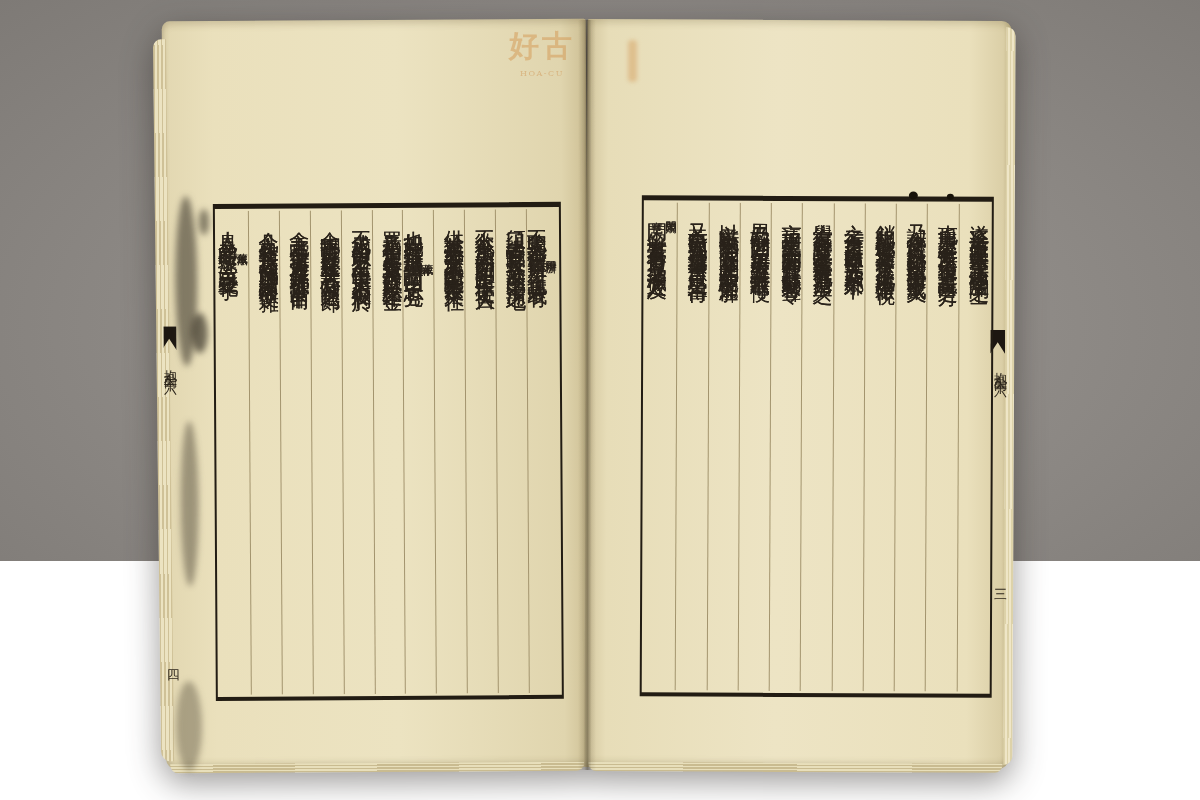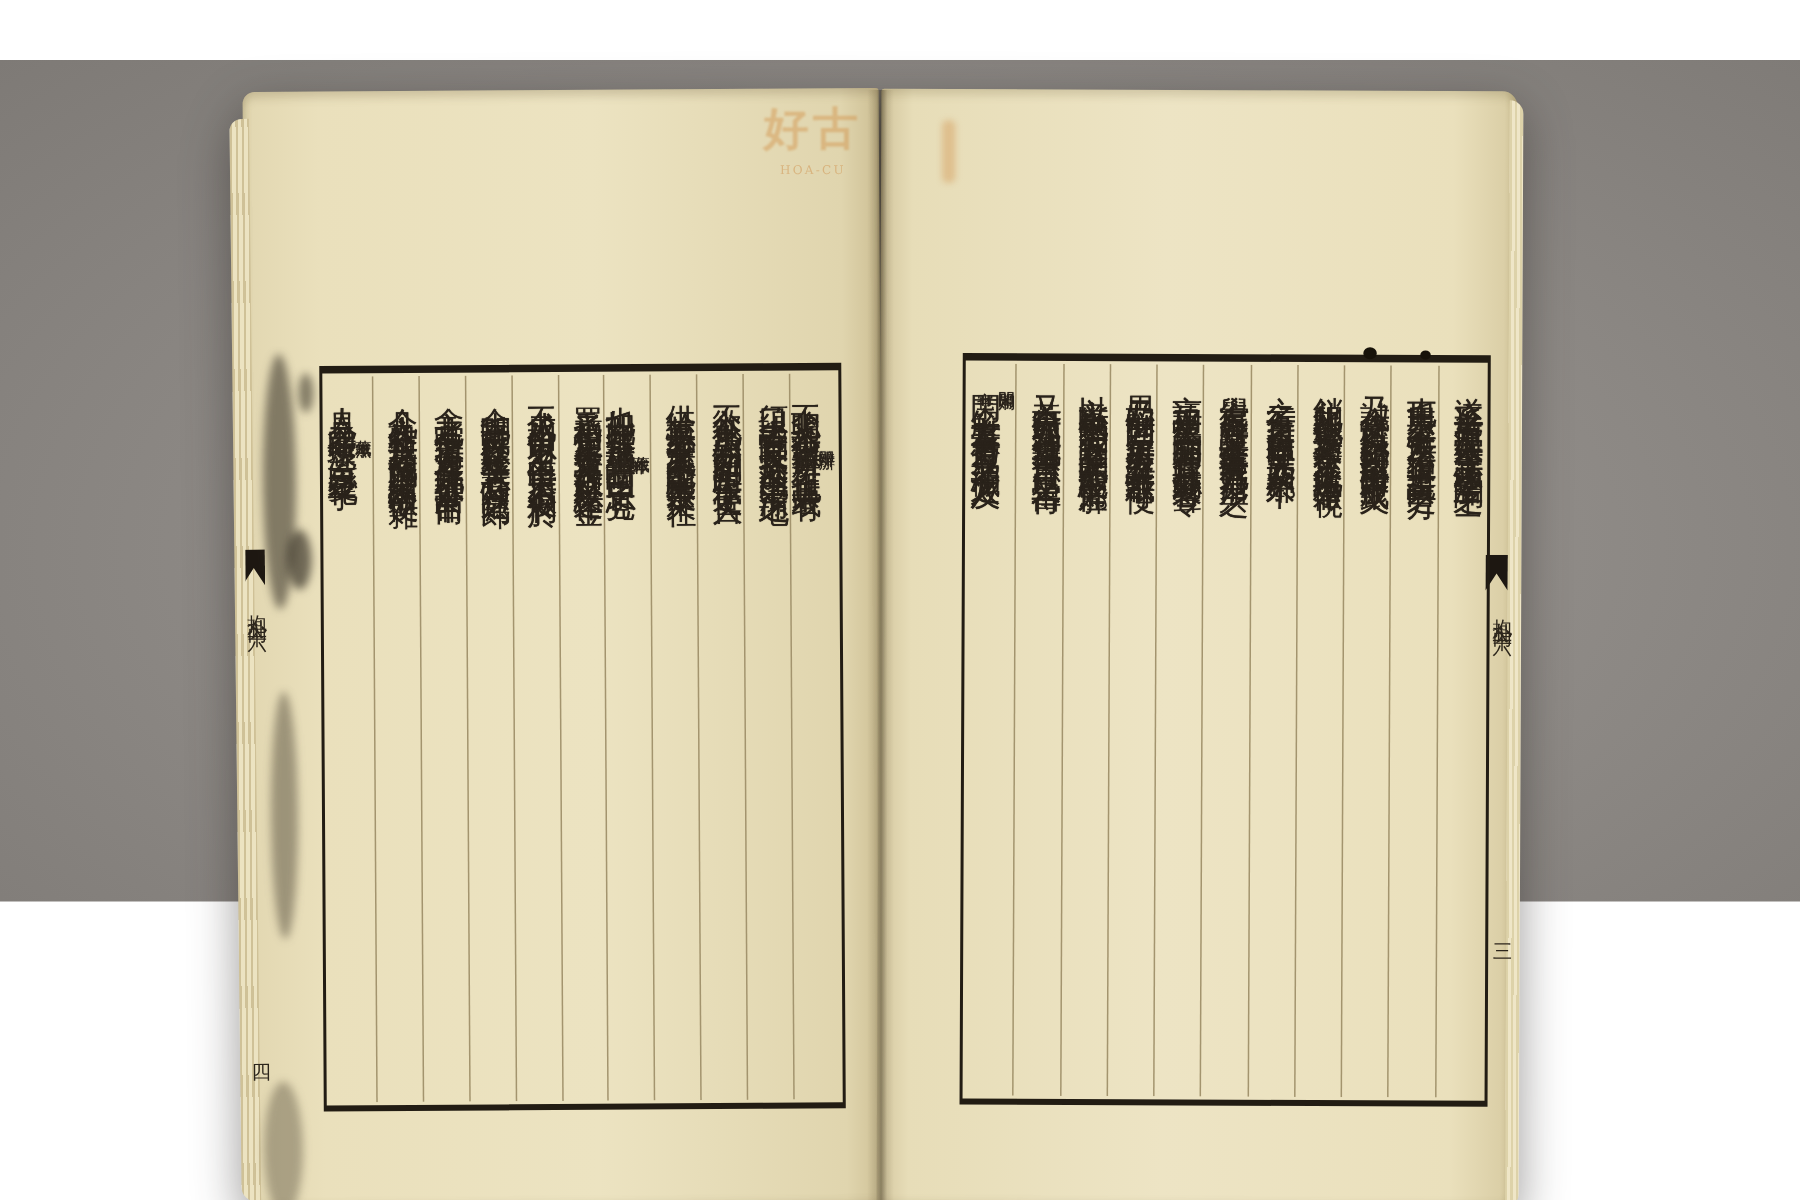--- a/index.html
+++ b/index.html
@@ -1,19 +1,19 @@
 <!DOCTYPE html>
 <html><head>
 <meta charset="utf-8">
 <style>
   html,body{margin:0;padding:0;}
   body{width:1200px;height:800px;overflow:hidden;font-family:"DejaVu Serif","Liberation Serif",serif;}
   .stage{position:relative;width:1200px;height:561px;
     background:radial-gradient(ellipse at 52% 58%, #969items28f 0%, #918d89 40%, #868alt27e 100%);
-    background:radial-gradient(ellipse at 52% 58%, #96928f 0%, #8f8b87 45%, #7e7a76 100%);margin-top:40px;}
+    background:radial-gradient(ellipse at 52% 58%, #96928f 0%, #8f8b87 45%, #7e7a76 100%);}
   .book{position:absolute;left:158px;top:20px;width:856px;height:750px;
     filter:drop-shadow(0 10px 16px rgba(35,32,28,0.45));}
   .page{position:absolute;top:0;height:748px;}
   .page-left{left:6px;width:424px;transform:rotate(-0.35deg);border-radius:8px 2px 3px 10px;
     background:linear-gradient(90deg,#e2d7b1 0%,#eae0bc 12%,#ece3c1 55%,#e0d5ae 94%,#cdbf94 100%);
     box-shadow:inset 0 4px 6px rgba(120,105,70,.25), inset 0 -5px 6px rgba(120,105,70,.3);}
   .page-right{left:428px;width:424px;transform:rotate(0.25deg);border-radius:2px 10px 10px 3px;
     background:linear-gradient(90deg,#d3c69e 0%,#e7ddb8 5%,#ede4c4 45%,#eae0bc 90%,#dbcfa7 98%,#c7b98d 100%);
     box-shadow:inset 0 4px 6px rgba(120,105,70,.22), inset 0 -5px 6px rgba(120,105,70,.3);}
   .stack-edges{position:absolute;left:-7px;top:18px;bottom:8px;width:13px;border-radius:8px 0 0 10px;

